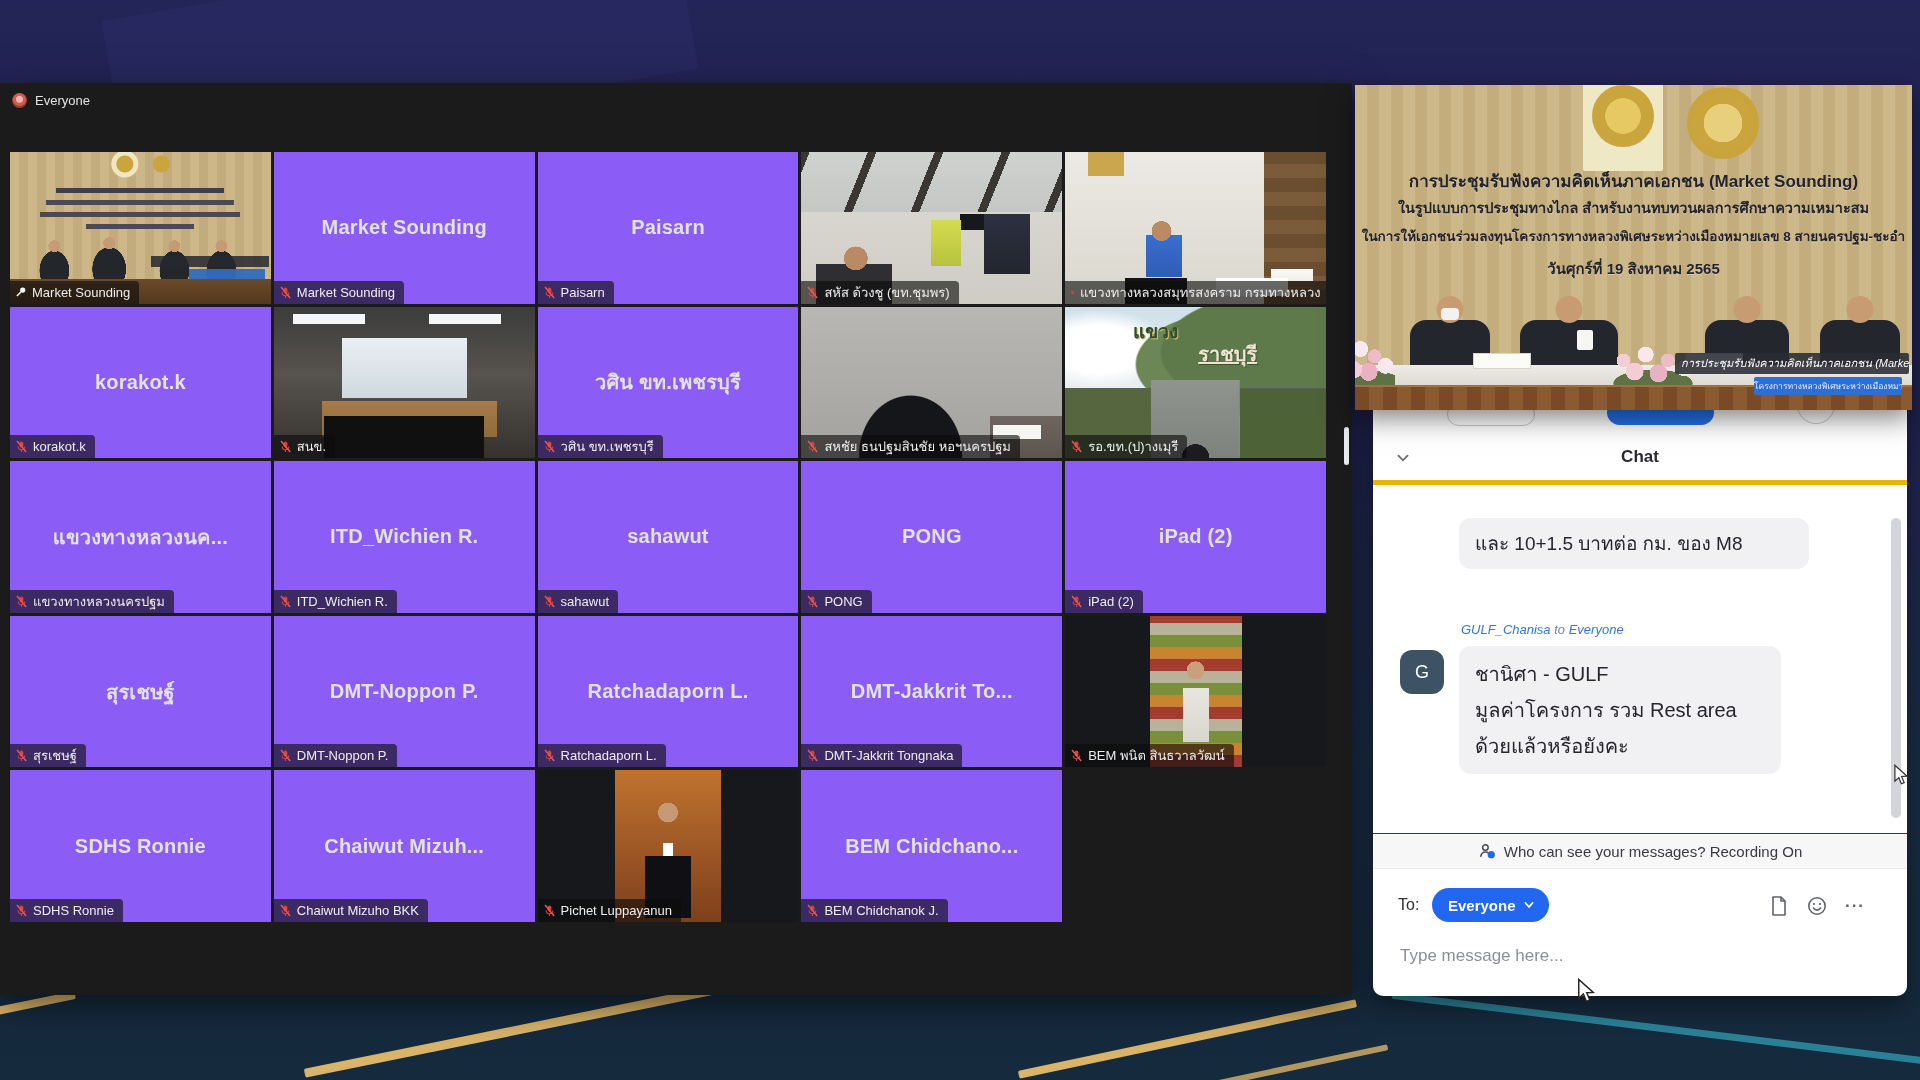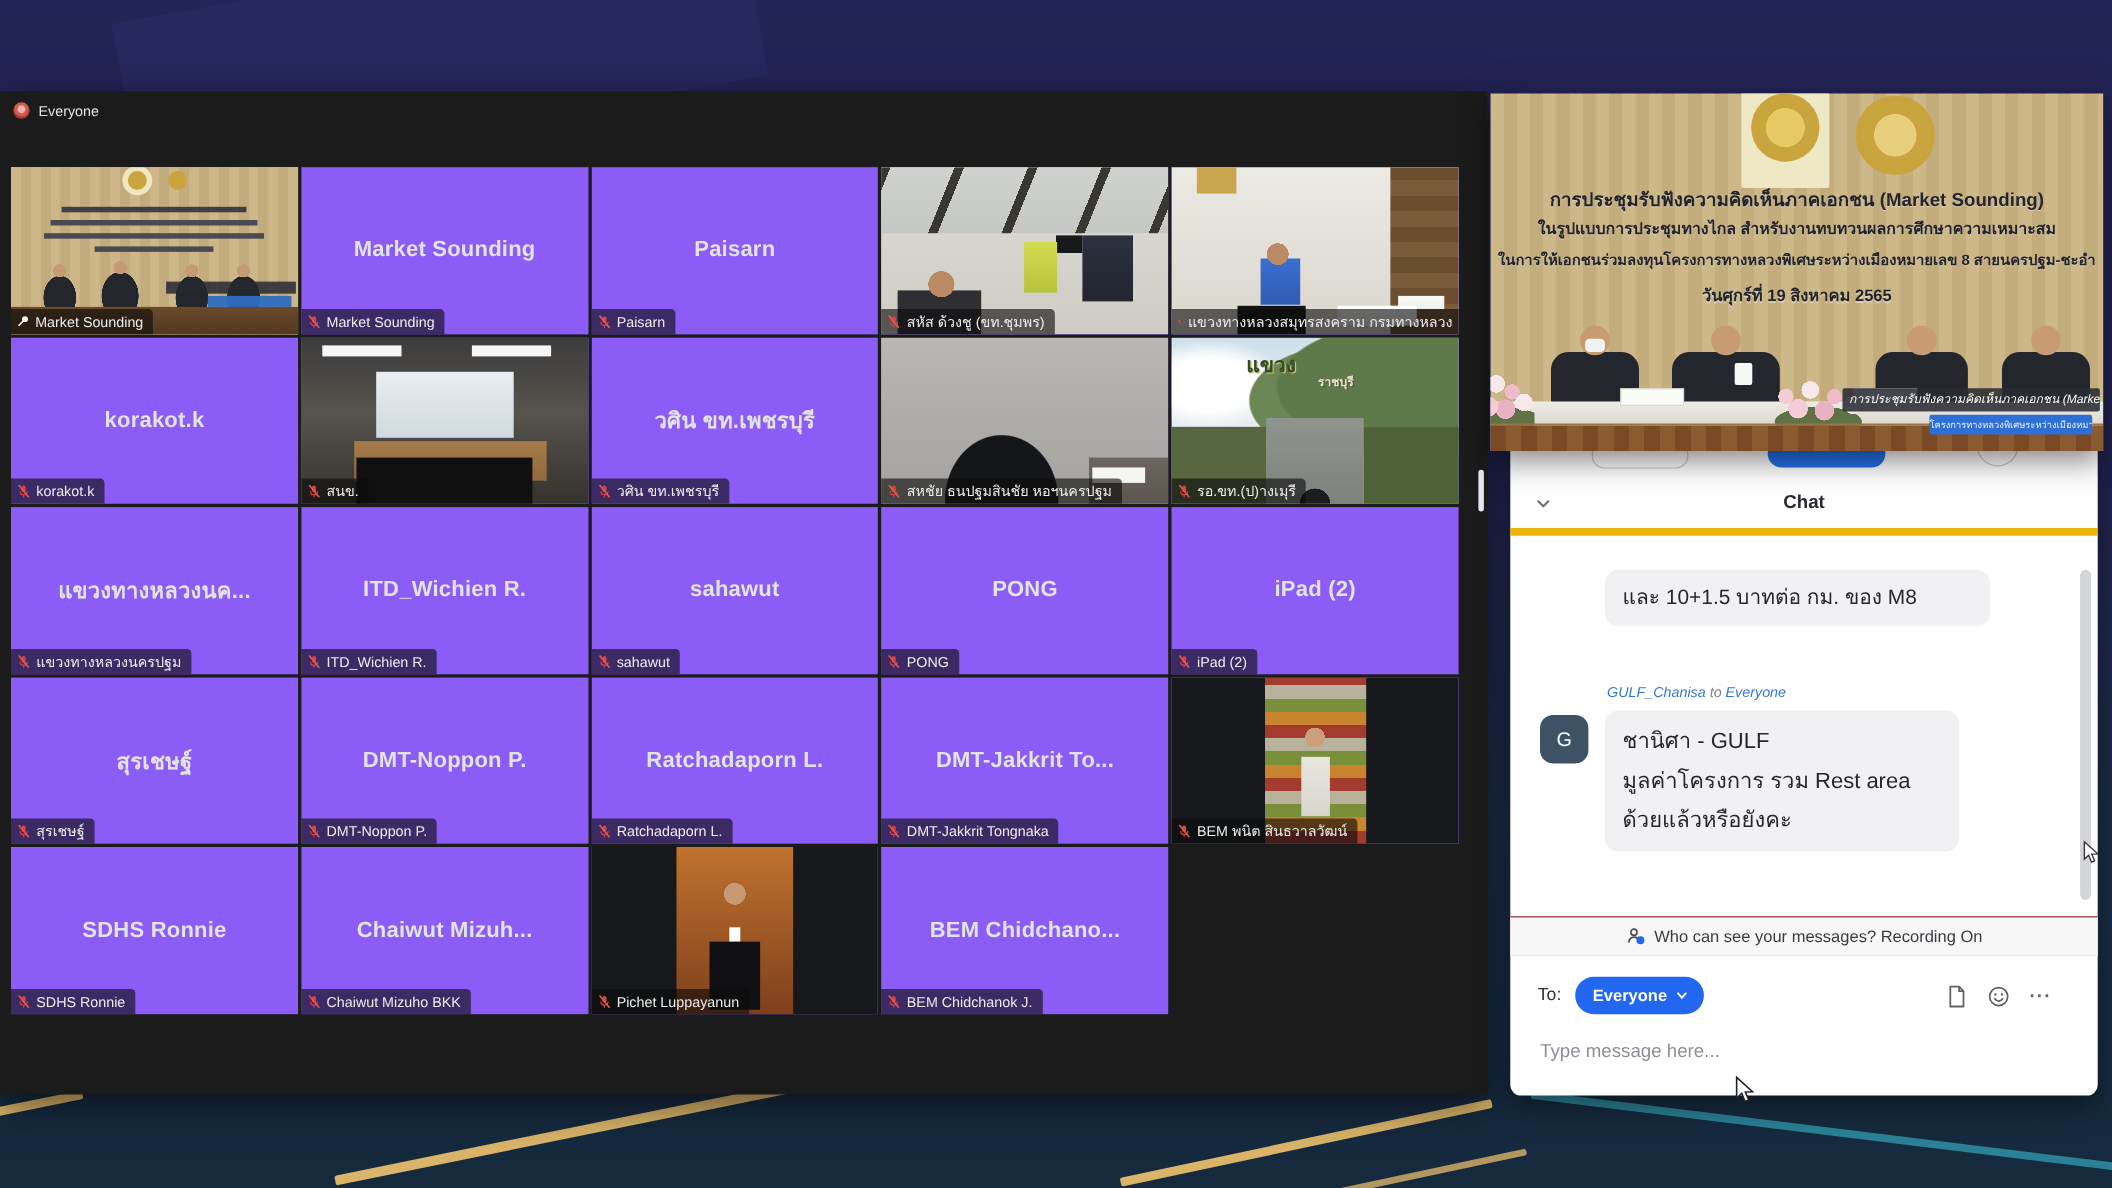--- a/index.html
+++ b/index.html
@@ -38,21 +38,21 @@
     color:#e3e3e3;font-size:20px;font-weight:600;text-align:center;padding:0 12px;letter-spacing:.2px;
   }
   .name-label{
     position:absolute;left:0;bottom:0;display:flex;align-items:center;gap:5px;
     background:rgba(12,12,12,.62);color:#ededed;font-size:13px;line-height:17px;
     padding:3px 9px 3px 5px;border-radius:0 4px 0 0;max-width:96%;white-space:nowrap;overflow:hidden;z-index:3;
   }
   .scene{position:absolute;inset:0;}
   .scene-text{position:absolute;font-weight:bold;text-shadow:1px 1px 1px rgba(0,0,0,.35);}
   .scene-road .scene-text-0{left:26%;top:6%;font-size:19px;color:#2f4d2a;text-shadow:1px 1px 0 #d8bd6a;}
-  .scene-road .scene-text-1{left:51%;top:21%;font-size:11px;color:#efe5d2;}
+  .scene-road .scene-text-1{left:51%;top:21%;font-size:20px;color:#efe5d2;text-decoration:underline;}
 
   
   .scene-stage-mini{background:
     linear-gradient(rgba(47,108,192,.95),rgba(47,108,192,.95)) right 6px bottom 25px/76px 10px no-repeat,
     linear-gradient(rgba(38,40,48,.85),rgba(38,40,48,.85)) right 2px bottom 37px/118px 11px no-repeat,
     linear-gradient(#6b4a2c,#53381e) 0 100%/100% 25px no-repeat,
     radial-gradient(circle 6px at 17% 62%,#c59a74 98%,transparent) no-repeat,
     radial-gradient(circle 6px at 38% 60%,#c59a74 98%,transparent) no-repeat,
     radial-gradient(circle 6px at 63% 62%,#c59a74 98%,transparent) no-repeat,
     radial-gradient(circle 6px at 81% 62%,#c59a74 98%,transparent) no-repeat,
@@ -164,21 +164,21 @@
 
   
   .chat-window{
     position:absolute;left:1373px;top:400px;width:534px;height:596px;background:#ffffff;z-index:5;
     border-radius:0 0 10px 10px;box-shadow:0 10px 28px rgba(0,0,0,.45);color:#232333;
   }
   .chat-top-pill{position:absolute;background:#fff;border:1px solid #c8c8cc;}
   .pill-left{left:74px;top:2px;width:86px;height:22px;border-radius:12px;}
   .pill-blue{left:234px;top:0;width:107px;height:25px;border-radius:13px;background:#2470e8;border:none;}
   .pill-circle{left:424px;top:-14px;width:36px;height:36px;border-radius:50%;}
-  .chat-header{position:absolute;left:0;top:36px;width:100%;height:44px;border-bottom:7px solid #eab308;}
+  .chat-header{position:absolute;left:0;top:36px;width:100%;height:44px;border-bottom:5px solid #eab308;}
   .chat-collapse{position:absolute;left:22px;top:14px;width:16px;height:16px;cursor:pointer;}
   .chat-title{position:absolute;left:0;top:11px;width:100%;text-align:center;font-size:17px;font-weight:700;color:#2b2b33;}
   .msg-bubble{position:absolute;background:#f1f1f4;border-radius:12px;padding:10px 16px;font-size:19px;line-height:31px;color:#26262e;}
   .bubble-1{left:86px;top:118px;width:318px;}
   .sender-row{position:absolute;left:88px;top:222px;font-size:13px;font-style:italic;}
   .sender-name,.sender-recipient{color:#3577d4;}
   .sender-to{color:#7a8492;}
   .chat-avatar{position:absolute;left:27px;top:250px;width:44px;height:44px;border-radius:12px;background:#3e5266;
     color:#fff;font-size:18px;display:flex;align-items:center;justify-content:center;}
   .bubble-2{left:86px;top:246px;width:290px;font-size:20px;line-height:36px;}

